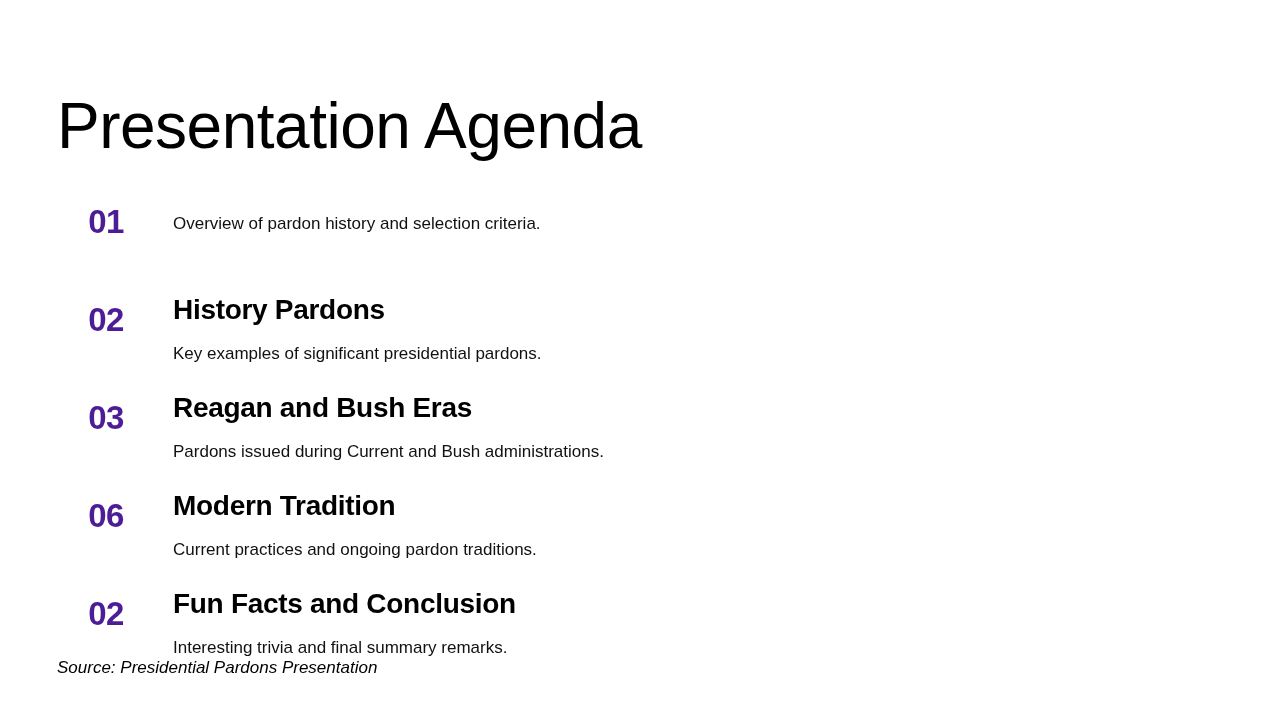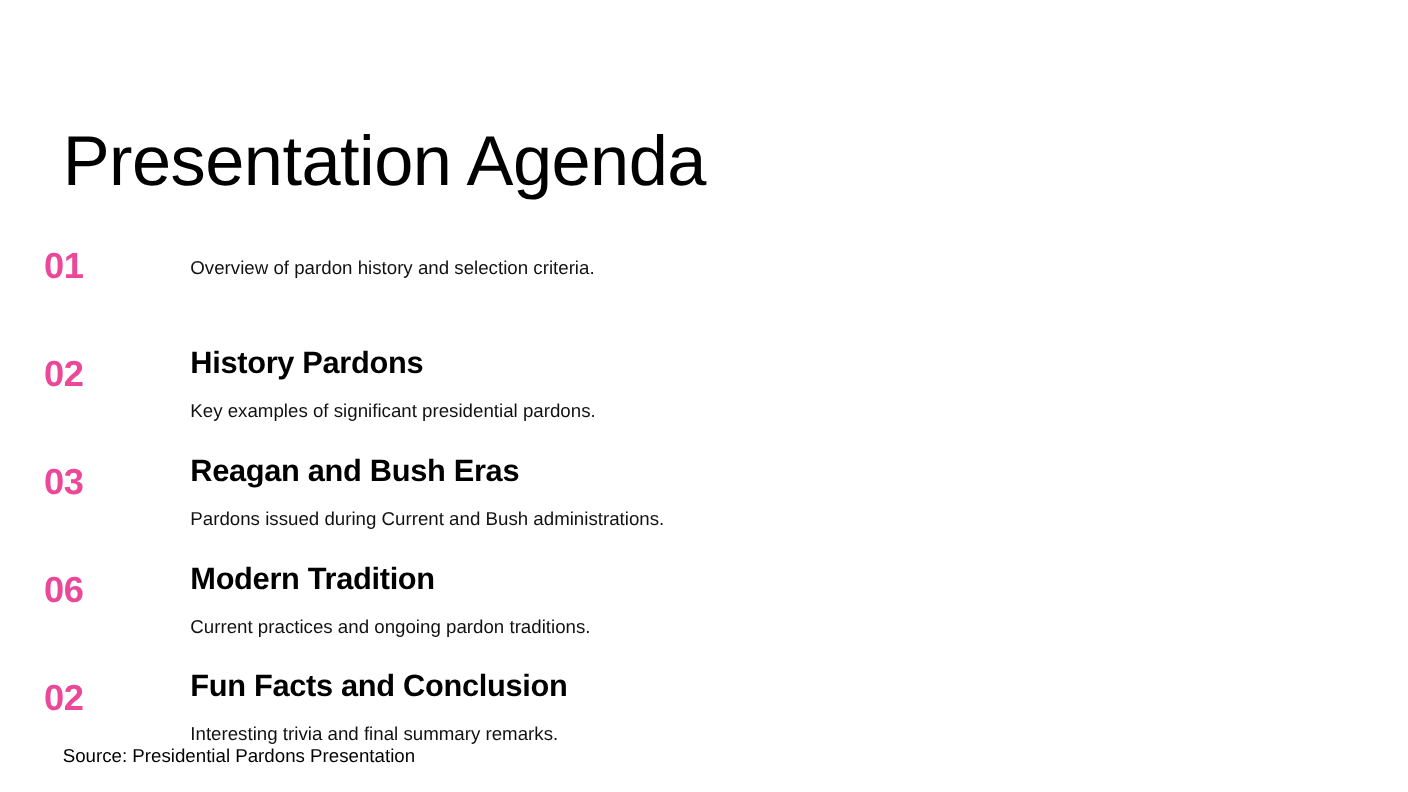--- a/index.html
+++ b/index.html
@@ -13,21 +13,20 @@
     font-family: "Liberation Sans", sans-serif;
     color: #000000;
     overflow: hidden;
     position: relative;
   }
 
   .slide {
     position: absolute;
     inset: 0;
     background: #ffffff;
-    margin-top: 20px;
   }
 
   
   .slide-title {
     position: absolute;
     left: 57px;
     top: 50px;
     font-size: 64px;
     font-weight: 300;
     line-height: 1.05;
@@ -44,29 +43,29 @@
     width: 1280px;
   }
 
   .agenda-item {
     position: relative;
     height: 98px;
   }
 
   .item-number {
     position: absolute;
-    left: 40px;
+    left: 66px;
     width: 80px;
     top: 9px;
-    text-align: left;
+    text-align: center;
     font-size: 33px;
     font-weight: 700;
     letter-spacing: -0.5px;
     line-height: 1;
-    color: #ec4899;
+    color: #4c1d95;
   }
 
   .item-body {
     position: absolute;
     left: 173px;
     top: 0;
     right: 40px;
   }
 
   .item-heading {
@@ -87,20 +86,21 @@
     margin: 17px 0 0 0;
     white-space: nowrap;
   }
 
   
   .source-note {
     position: absolute;
     left: 57px;
     top: 658px;
     font-size: 17px;
+    font-style: italic;
     font-weight: 400;
     line-height: 1.2;
     color: #000000;
     white-space: nowrap;
   }
 </style>
 </head>
 <body>
 
 <div class="slide">

